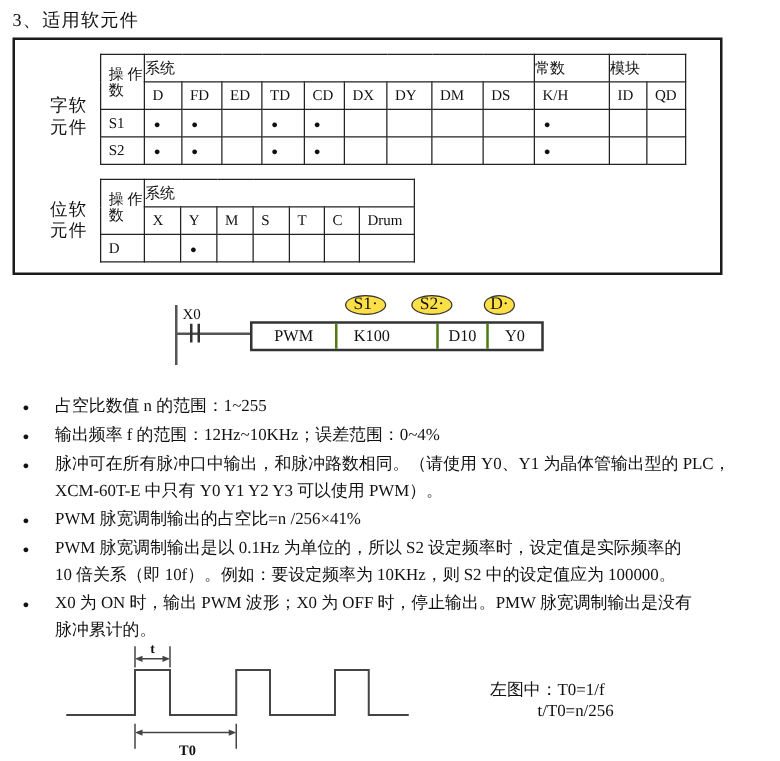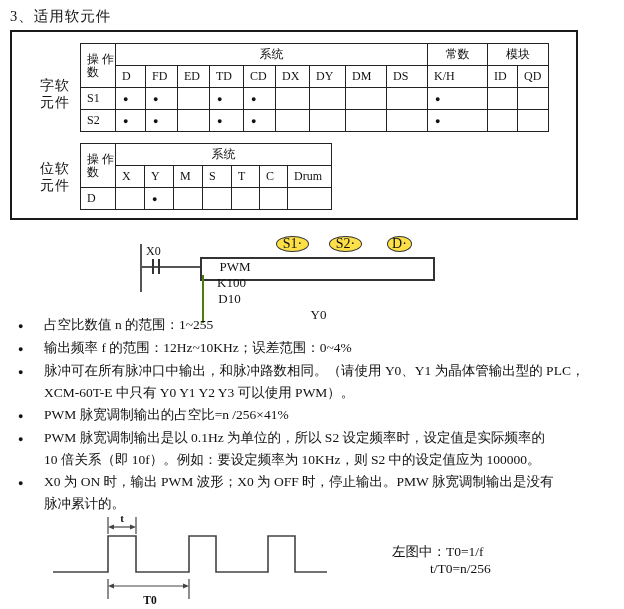--- a/index.html
+++ b/index.html
@@ -11,44 +11,44 @@
   .outer-box { position:absolute; left:10px; top:30px; width:568px; height:190px;
                border:2px solid #1a1a1a; background:#fff; }
 
   .side-label { position:absolute; left:28px; width:40px; font-size:14px; line-height:17px; letter-spacing:1px; }
   .side-label.word { top:45px; }
   .side-label.bit  { top:128px; }
 
   table.dev { position:absolute; border-collapse:collapse; table-layout:fixed; }
   table.dev td { border:1px solid #222; height:22px; font-size:12px; padding:0 0 0 6px;
                  vertical-align:middle; overflow:hidden; white-space:nowrap; }
-  table.dev td.grp { text-align:center; padding:0; }
+  table.dev td.grp { text-align:left; padding:0; }
   table.dev td.opc { font-size:12px; line-height:13px; }
   table.dev td.dotc { font-size:9px; padding-left:7px; }
   #word-table { left:78px; top:41px; }
   #bit-table  { left:78px; top:141px; }
 
   .fn-box { position:absolute; left:15px; top:240px; width:95px; height:56px;
             background:#d8d8d8; border:2px solid #3a3a3a; display:flex; align-items:center;
             justify-content:center; font-weight:bold; font-size:13.5px;
             font-family:"Liberation Sans","DejaVu Sans",sans-serif; letter-spacing:0.5px; }
 
   .ladder { position:absolute; left:0; top:0; }
   .ln { position:absolute; background:#555; }
   .rail { left:140px; top:244px; width:2px; height:48px; }
   .wire { left:141px; top:266px; width:60px; height:2px; }
   .cbar1 { left:152px; top:259px; width:2px; height:15px; background:#333; }
   .cbar2 { left:158px; top:259px; width:2px; height:15px; background:#333; }
   .x0 { position:absolute; left:146px; top:244px; font-size:12px; }
 
   .instr { position:absolute; left:200px; top:257px; width:235px; height:24px;
-           border:2px solid #333; display:flex;flex-direction:column; }
+           border:2px solid #333; display:flex; }
   .instr .cell { display:flex; align-items:center; justify-content:center; font-size:13px; }
   .instr .cell + .cell { border-left:2px solid #4d7c0f;text-align:right; }
-  .c1 { width:66px; } .c2 { width:57px; } .c3 { width:53px; } .c4 { flex:1; }
+  .c1 { width:66px; } .c2 { width:57px; } .c3 { width:40px;margin-left:24px; } .c4 { flex:1; }
 
   .tag { position:absolute; top:236px; height:16px; border:1px solid #333; border-radius:50%;
          display:flex; align-items:center; justify-content:center; font-size:14px; background:#fde047; }
   .tag1 { left:276px; width:33px; }
   .tag2 { left:329px; width:33px; }
   .tag3 { left:387px; width:25px; }
 
   .bullets { position:absolute; left:18px; top:314px; width:592px; }
   .b-item { display:flex; }
   .b-dot { width:26px; font-size:9px; line-height:22px; padding-top:1px; }

